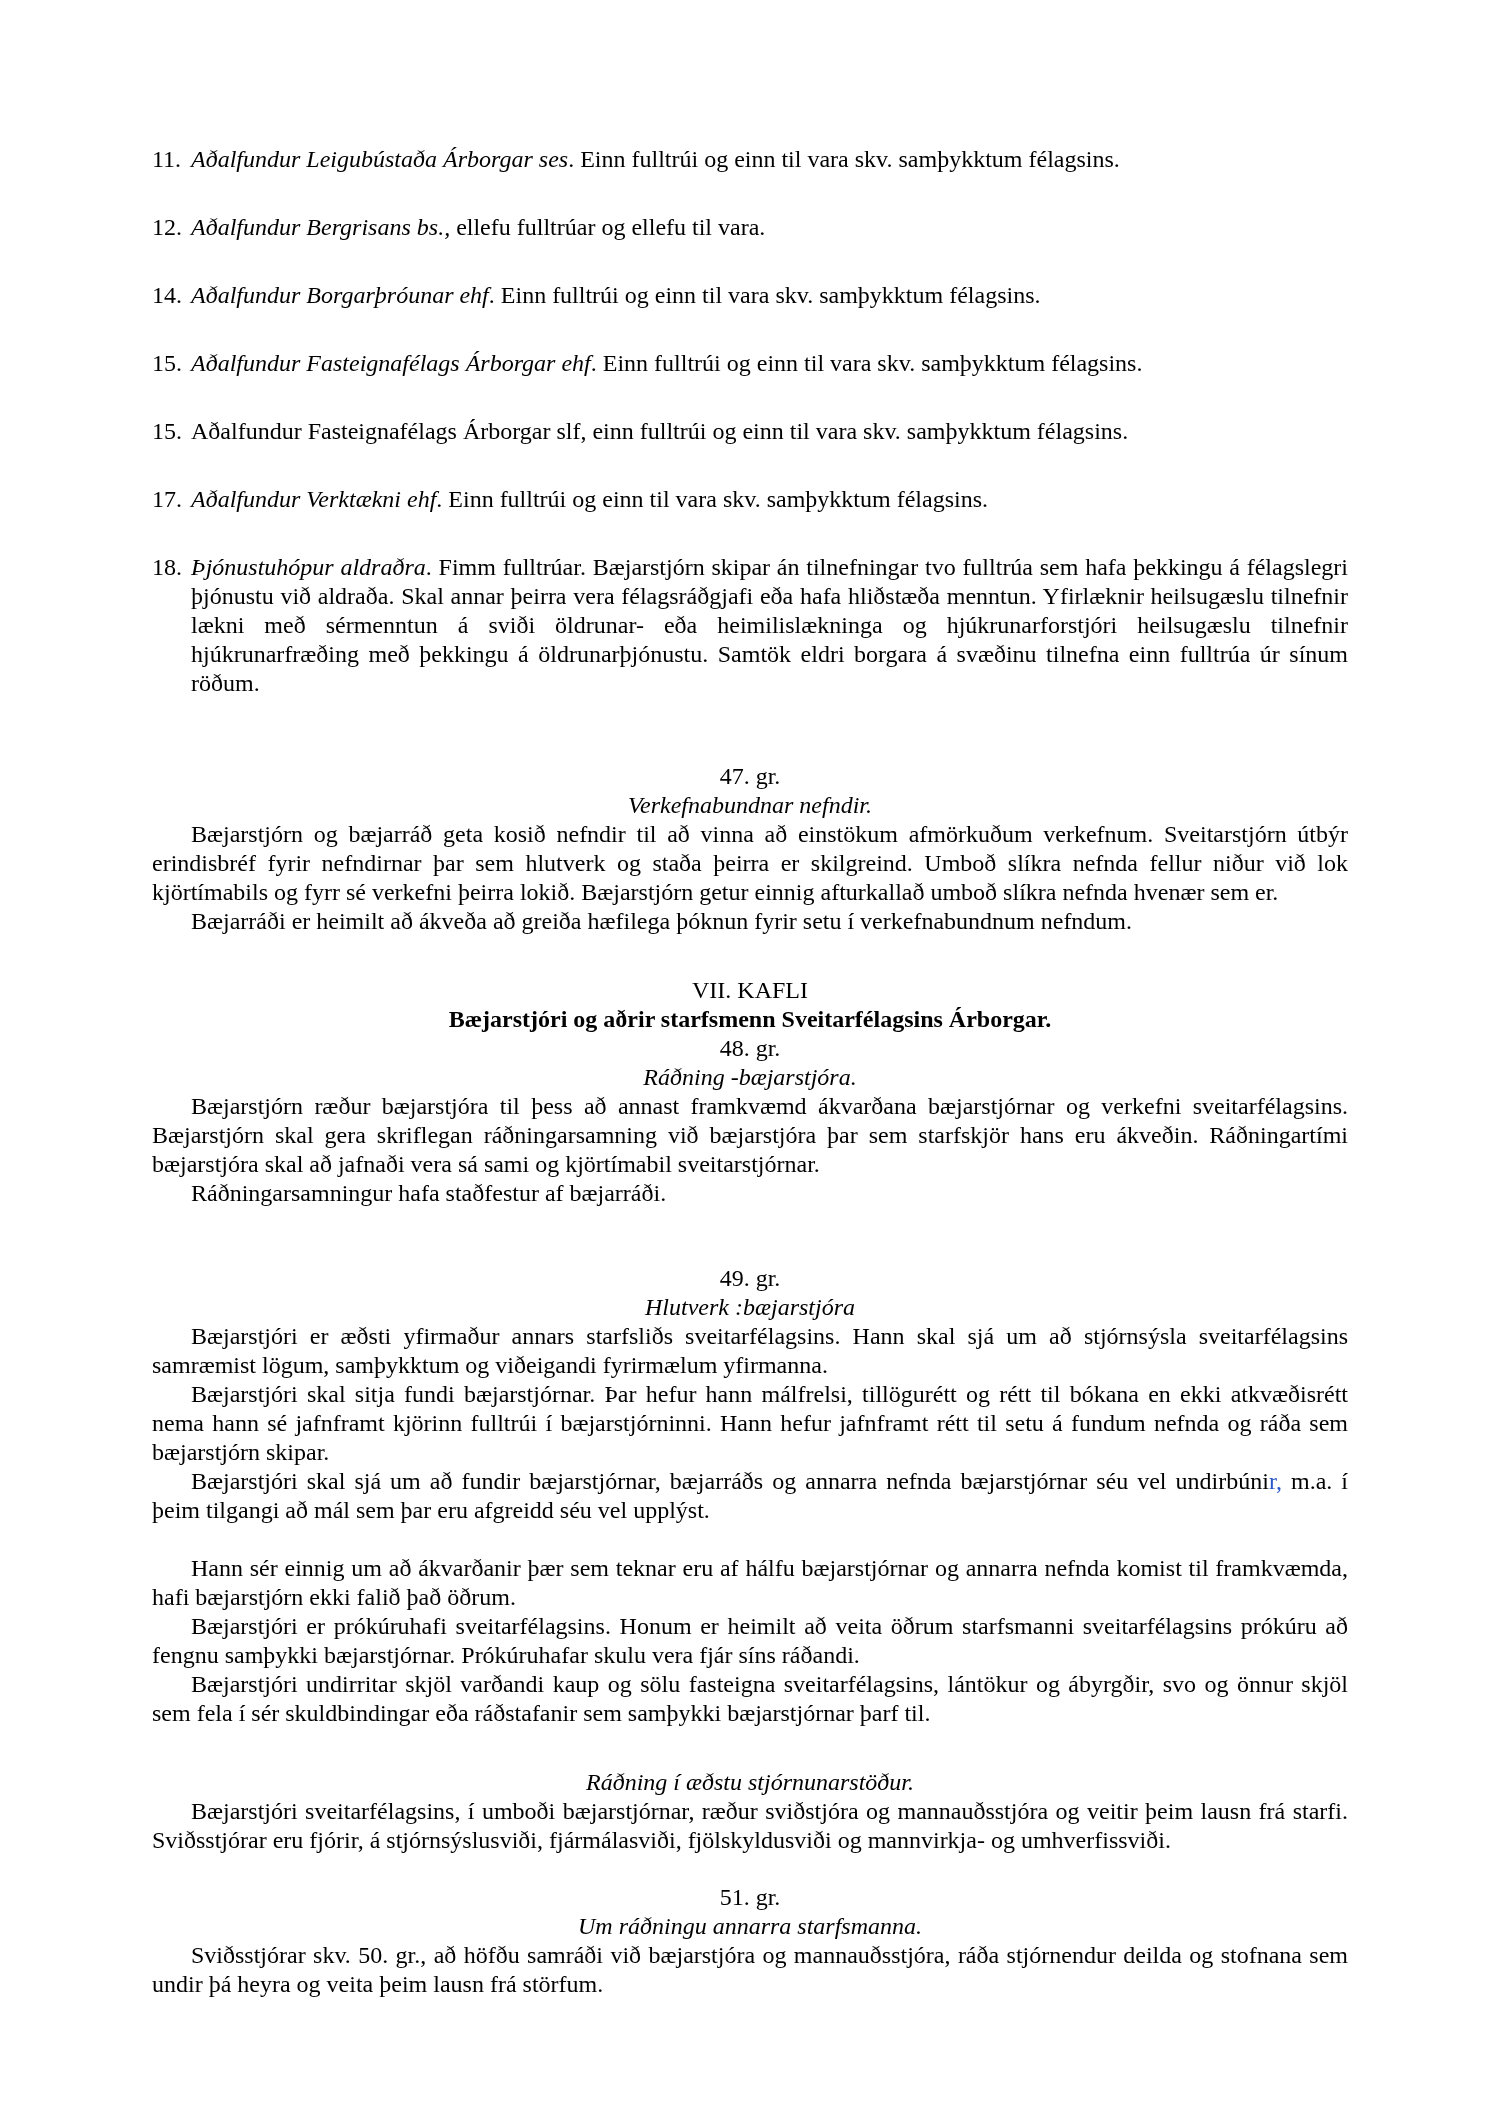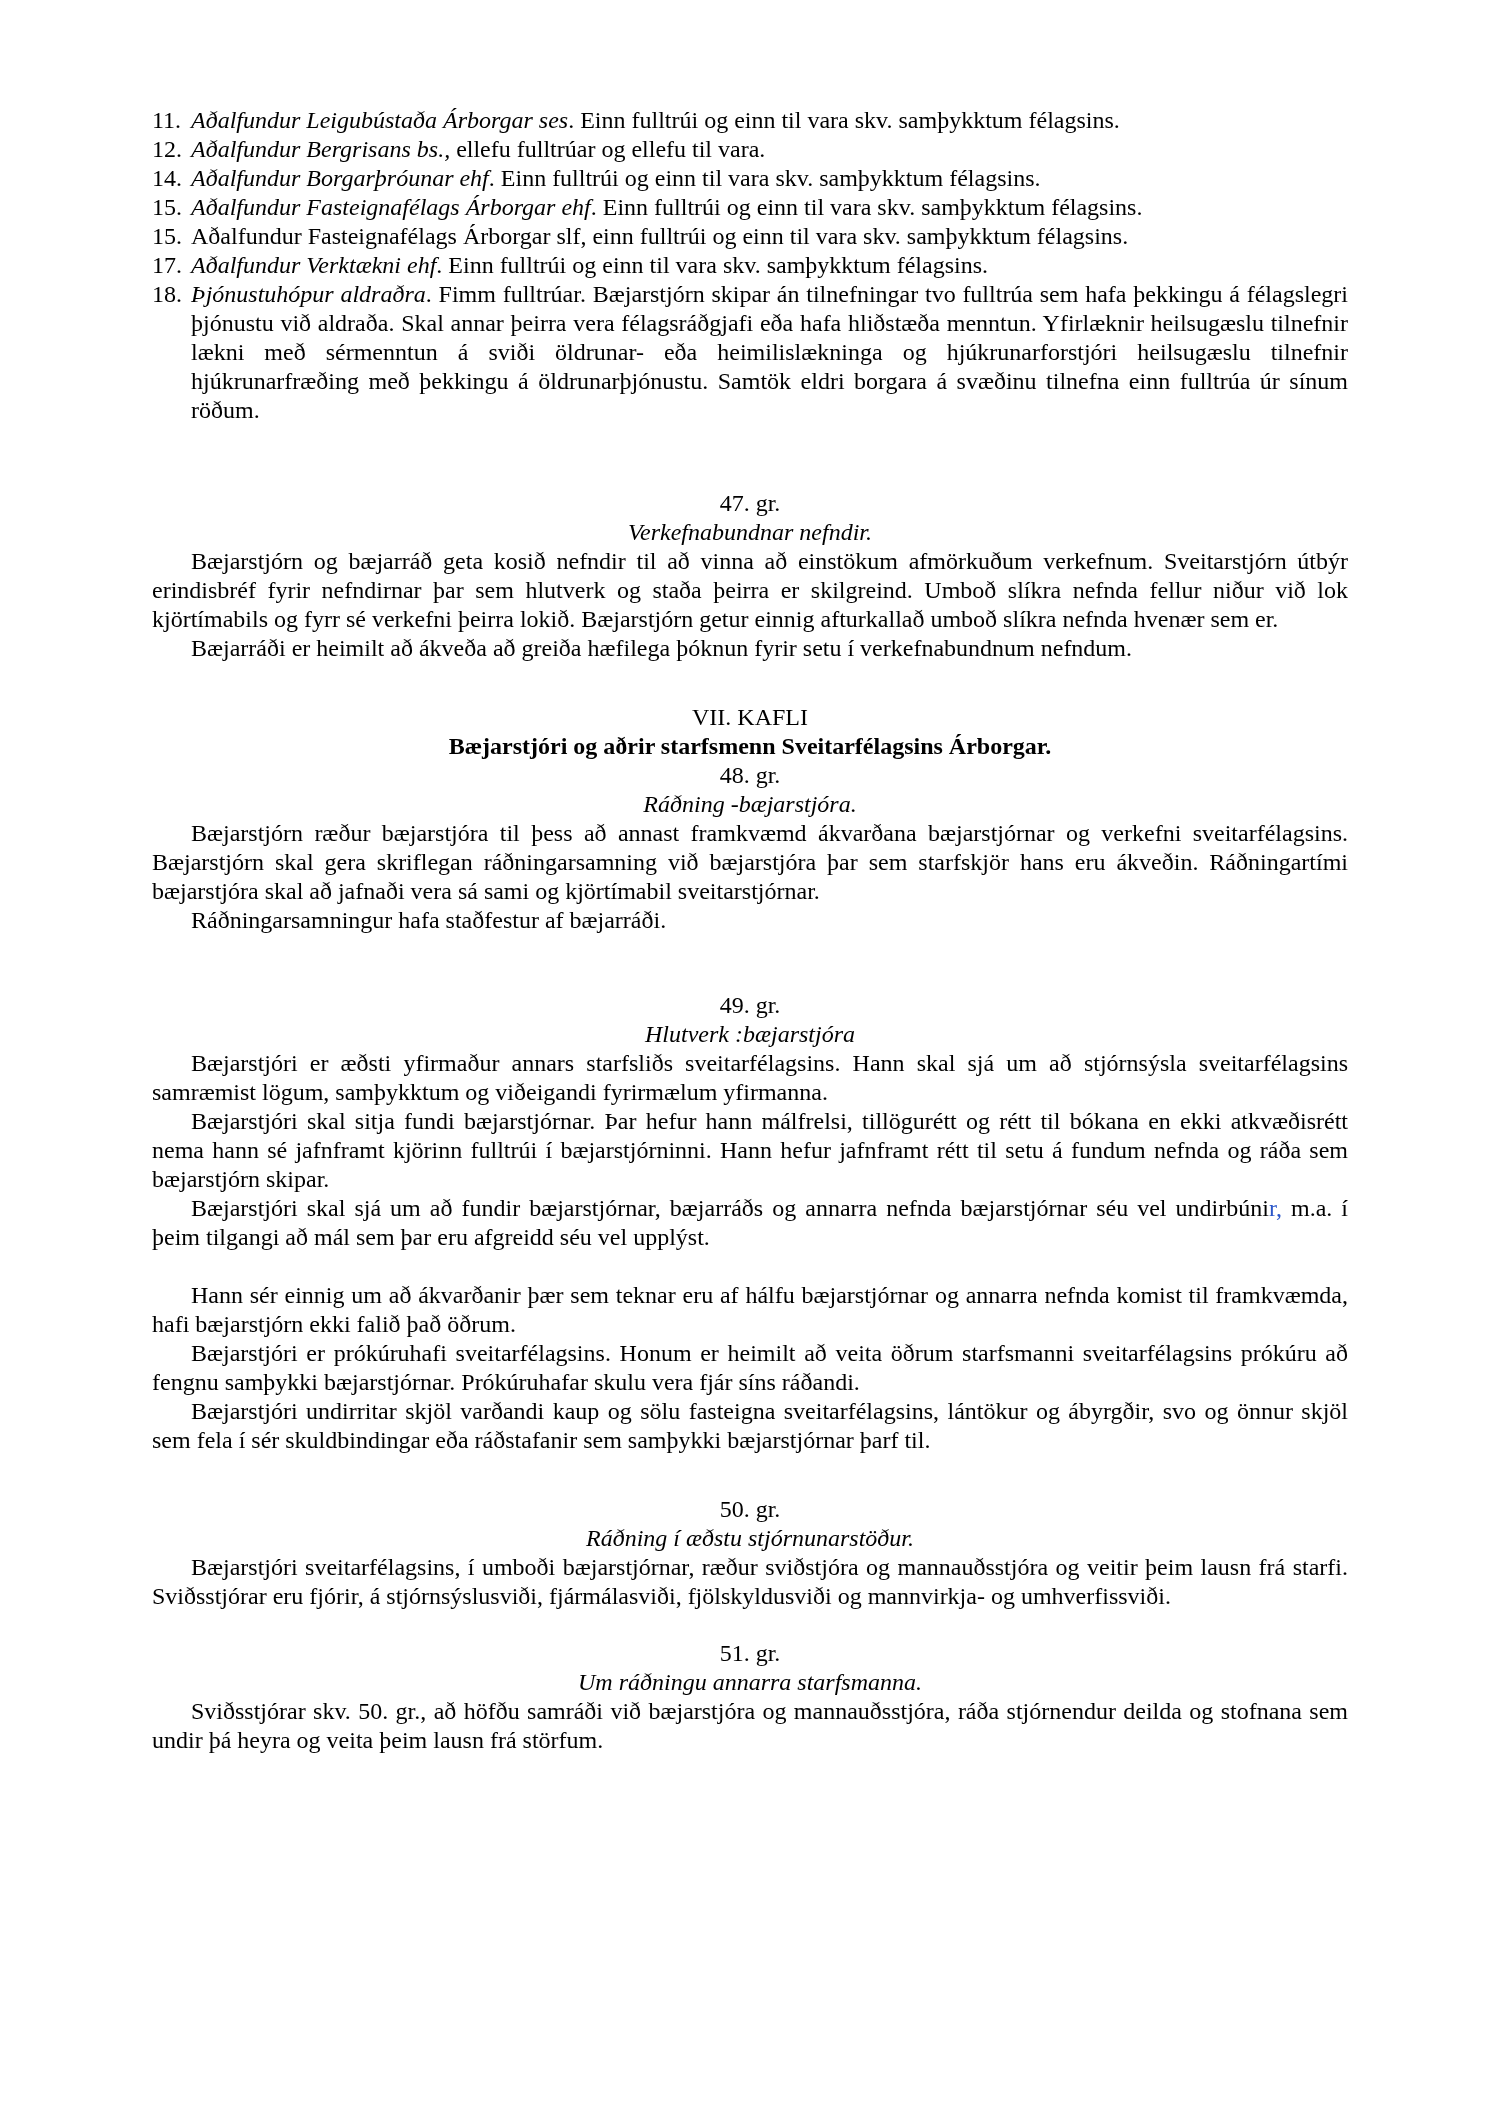--- a/index.html
+++ b/index.html
@@ -12,21 +12,21 @@
     line-height: 29px;
     color: #000000;
     overflow: hidden;
   }
   .page {
     width: 1500px;
     height: 2122px;
     padding: 106px 152px 40px 152px;
     background: #ffffff;
   }
-  .list-row { display: flex; }
+  .list-row { display: flex; margin-top: 39px; }
   .list-num { width: 39px; flex-shrink: 0; }
   .list-text { flex: 1; text-align: justify; }
   .i { font-style: italic; }
   .b { font-weight: bold; }
   .para { text-align: justify; text-indent: 39px; font-family: Liberation Serif, serif; }
   .center { text-align: center; }
   .tracked { color: #2a56c9; }
   .gap-a { height: 64px; }
   .gap-b { height: 40px; }
   .gap-c { height: 56px; }
@@ -102,21 +102,20 @@
   <p class="para">Bæjarstjóri er æðsti yfirmaður annars starfsliðs sveitarfélagsins. Hann skal sjá um að stjórnsýsla sveitarfélagsins samræmist lögum, samþykktum og viðeigandi fyrirmælum yfirmanna.</p>
   <p class="para">Bæjarstjóri skal sitja fundi bæjarstjórnar. Þar hefur hann málfrelsi, tillögurétt og rétt til bókana en ekki atkvæðisrétt nema hann sé jafnframt kjörinn fulltrúi í bæjarstjórninni. Hann hefur jafnframt rétt til setu á fundum nefnda og ráða sem bæjarstjórn skipar.</p>
   <p class="para"><span>Bæjarstjóri skal sjá um að fundir bæjarstjórnar, bæjarráðs og annarra nefnda bæjarstjórnar séu vel undirbúni</span><span class="tracked">r,</span><span> m.a. í þeim tilgangi að mál sem þar eru afgreidd séu vel upplýst.</span></p>
   <div class="blank-line"></div>
   <p class="para">Hann sér einnig um að ákvarðanir þær sem teknar eru af hálfu bæjarstjórnar og annarra nefnda komist til framkvæmda, hafi bæjarstjórn ekki falið það öðrum.</p>
   <p class="para">Bæjarstjóri er prókúruhafi sveitarfélagsins. Honum er heimilt að veita öðrum starfsmanni sveitarfélagsins prókúru að fengnu samþykki bæjarstjórnar. Prókúruhafar skulu vera fjár síns ráðandi.</p>
   <p class="para">Bæjarstjóri undirritar skjöl varðandi kaup og sölu fasteigna sveitarfélagsins, lántökur og ábyrgðir, svo og önnur skjöl sem fela í sér skuldbindingar eða ráðstafanir sem samþykki bæjarstjórnar þarf til.</p>
 
   <div class="gap-d"></div>
 
-  <div class="center">50. gr.</div>
   <div class="center i">Ráðning í æðstu stjórnunarstöður.</div>
   <p class="para">Bæjarstjóri sveitarfélagsins, í umboði bæjarstjórnar, ræður sviðstjóra og mannauðsstjóra og veitir þeim lausn frá starfi. Sviðsstjórar eru fjórir, á stjórnsýslusviði, fjármálasviði, fjölskyldusviði og mannvirkja- og umhverfissviði.</p>
 
   <div class="gap-e"></div>
 
   <div class="center">51. gr.</div>
   <div class="center i">Um ráðningu annarra starfsmanna.</div>
   <p class="para">Sviðsstjórar skv. 50. gr., að höfðu samráði við bæjarstjóra og mannauðsstjóra, ráða stjórnendur deilda og stofnana sem undir þá heyra og veita þeim lausn frá störfum.</p>
 
 </div>

